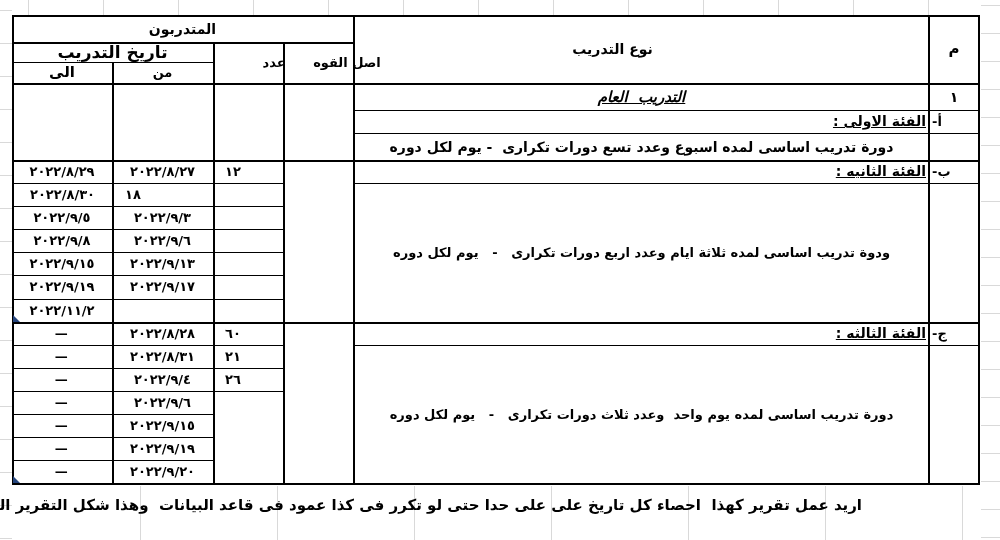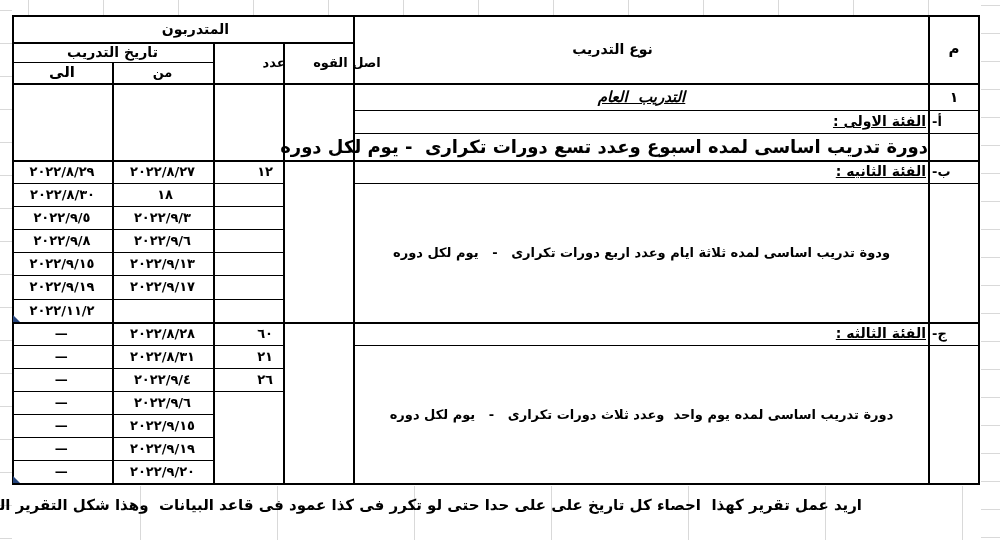--- a/index.html
+++ b/index.html
@@ -14,45 +14,45 @@
   .grid-top{left:28px;top:0;width:952px;height:15px;
     background:repeating-linear-gradient(to right,#d9d9d9 0,#d9d9d9 1px,transparent 1px,transparent 75px);}
   .grid-bottom{left:140px;top:486px;width:860px;height:54px;
     background:repeating-linear-gradient(to right,#d9d9d9 0,#d9d9d9 1px,transparent 1px,transparent 137px);}
   
   .bl{position:absolute;background:#000;}
   
   .cell{position:absolute;font-weight:bold;white-space:nowrap;overflow:visible;}
   .ctr{text-align:center;}
   
-  .h-trainees{left:12px;top:15px;width:341px;height:19px;line-height:29px;font-size:14px;margin-left:13px;}
-  .h-tdate{left:12px;top:42px;width:201px;height:20px;line-height:21px;font-size:14px;}
+  .h-trainees{left:12px;top:15px;width:341px;height:19px;line-height:29px;font-size:14px;}
+  .h-tdate{left:12px;top:42px;width:201px;height:20px;line-height:21px;font-size:17px;}
   .h-to{left:12px;top:62px;width:100px;height:21px;line-height:21px;font-size:15px;}
   .h-from{left:112px;top:62px;width:101px;height:21px;line-height:21px;font-size:13px;}
   .h-count{left:215px;top:42px;width:68px;height:41px;line-height:41px;font-size:13px;margin-left:25px;}
   .h-force{left:285px;top:42px;width:68px;height:41px;line-height:41px;font-size:13px;margin-left:28px;}
   .h-type{left:355px;top:15px;width:515px;height:68px;line-height:68px;font-size:14px;}
   .h-serial{left:930px;top:15px;width:48px;height:68px;line-height:68px;font-size:15px;}
   
   .s-title{left:355px;top:83px;width:573px;height:27px;line-height:28px;font-size:15px;font-style:italic;text-decoration:underline;}
   .s-num{left:930px;top:83px;width:48px;height:27px;line-height:28px;font-size:14px;}
   .cat{left:355px;width:571px;height:23px;line-height:23px;font-size:14px;text-align:right;padding-right:3px;text-decoration:underline;}
   .mark{left:930px;width:48px;height:23px;line-height:23px;font-size:13px;text-align:left;padding-left:2px;}
   .catA{top:110px;} .markA{top:110px;}
-  .descA{left:355px;top:133px;width:573px;height:27px;line-height:28px;font-size:18px;}
+  .descA{left:355px;top:133px;width:573px;height:27px;line-height:28px;font-size:14px;}
   .catB{top:160px;} .markB{top:160px;}
   .descB{left:355px;top:183px;width:573px;height:139px;display:flex;align-items:center;justify-content:center;font-size:13px;}
   .catC{top:322px;} .markC{top:322px;}
   .descC{left:355px;top:345px;width:573px;height:138px;display:flex;align-items:center;justify-content:center;font-size:13px;}
   
   .daterow{position:absolute;left:12px;width:271px;height:23px;display:flex;direction:ltr;}
   .dc{font-weight:bold;font-size:13px;line-height:23px;letter-spacing:1.5px;direction:rtl;}
   .dc-to{width:100px;text-align:center;}
   .dc-from{width:101px;text-align:center;}
-  .dc-count{width:70px;text-align:right;padding-right:10px;box-sizing:border-box;}
+  .dc-count{width:70px;text-align:left;padding-right:10px;box-sizing:border-box;padding-left:12px;}
   
   .tri{position:absolute;width:0;height:0;border-bottom:7px solid #24447c;border-right:7px solid transparent;}
   
   .note{position:absolute;top:493px;right:138px;font-size:15px;font-weight:bold;line-height:24px;
         white-space:nowrap;direction:rtl;}
 </style>
 </head>
 <body>
 
 <div class="sheet">

